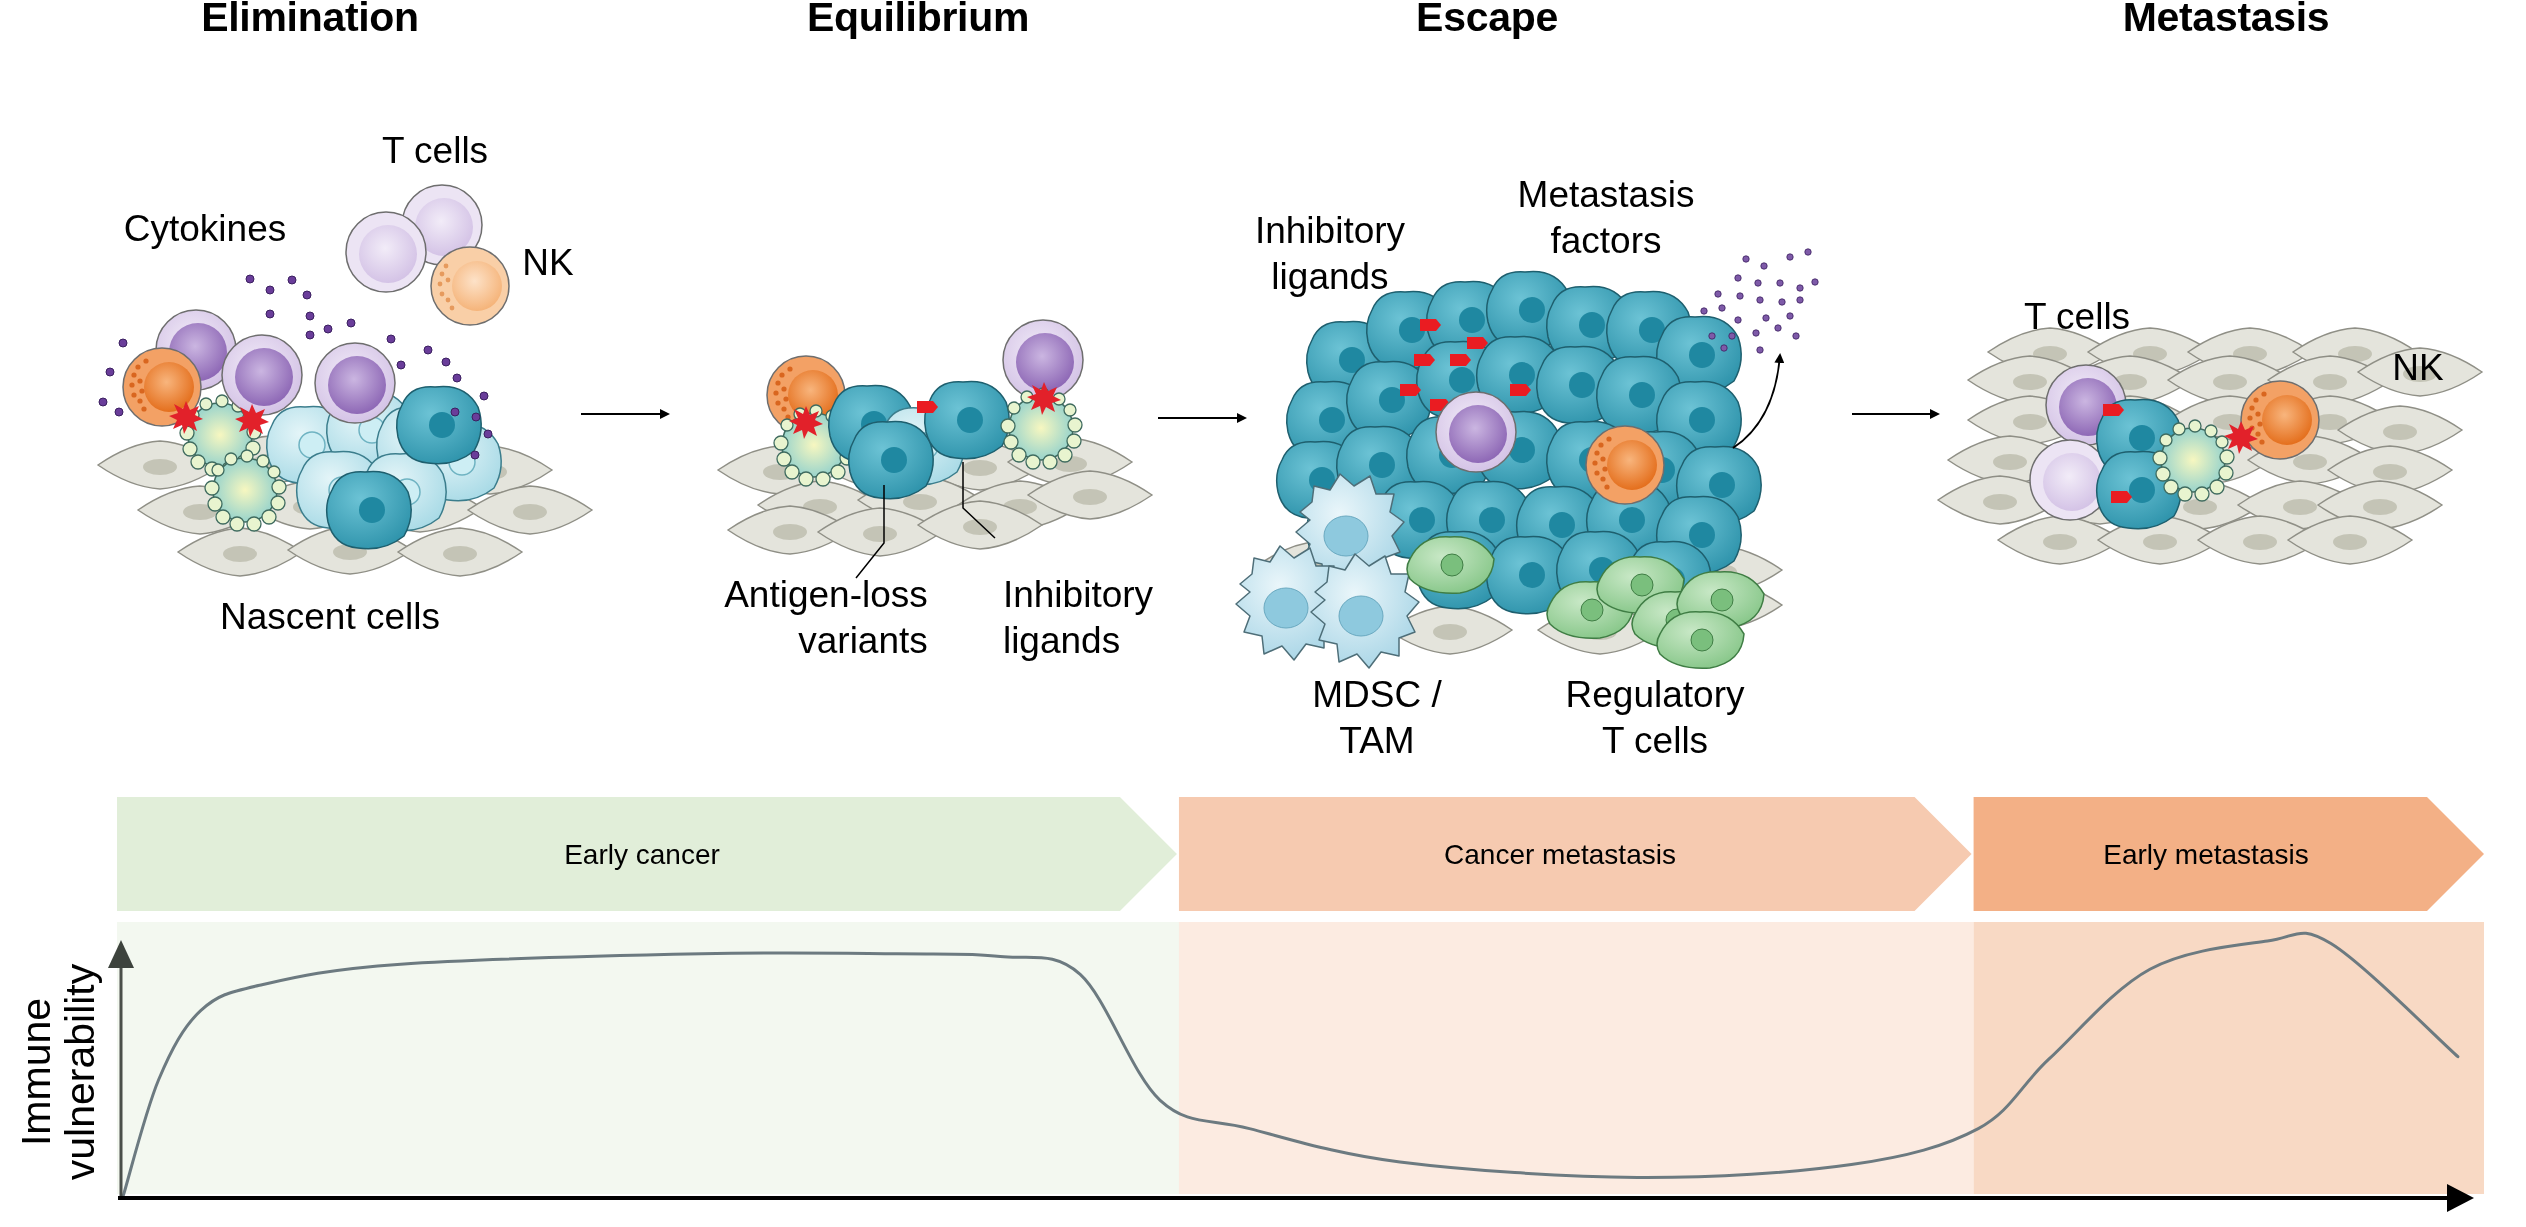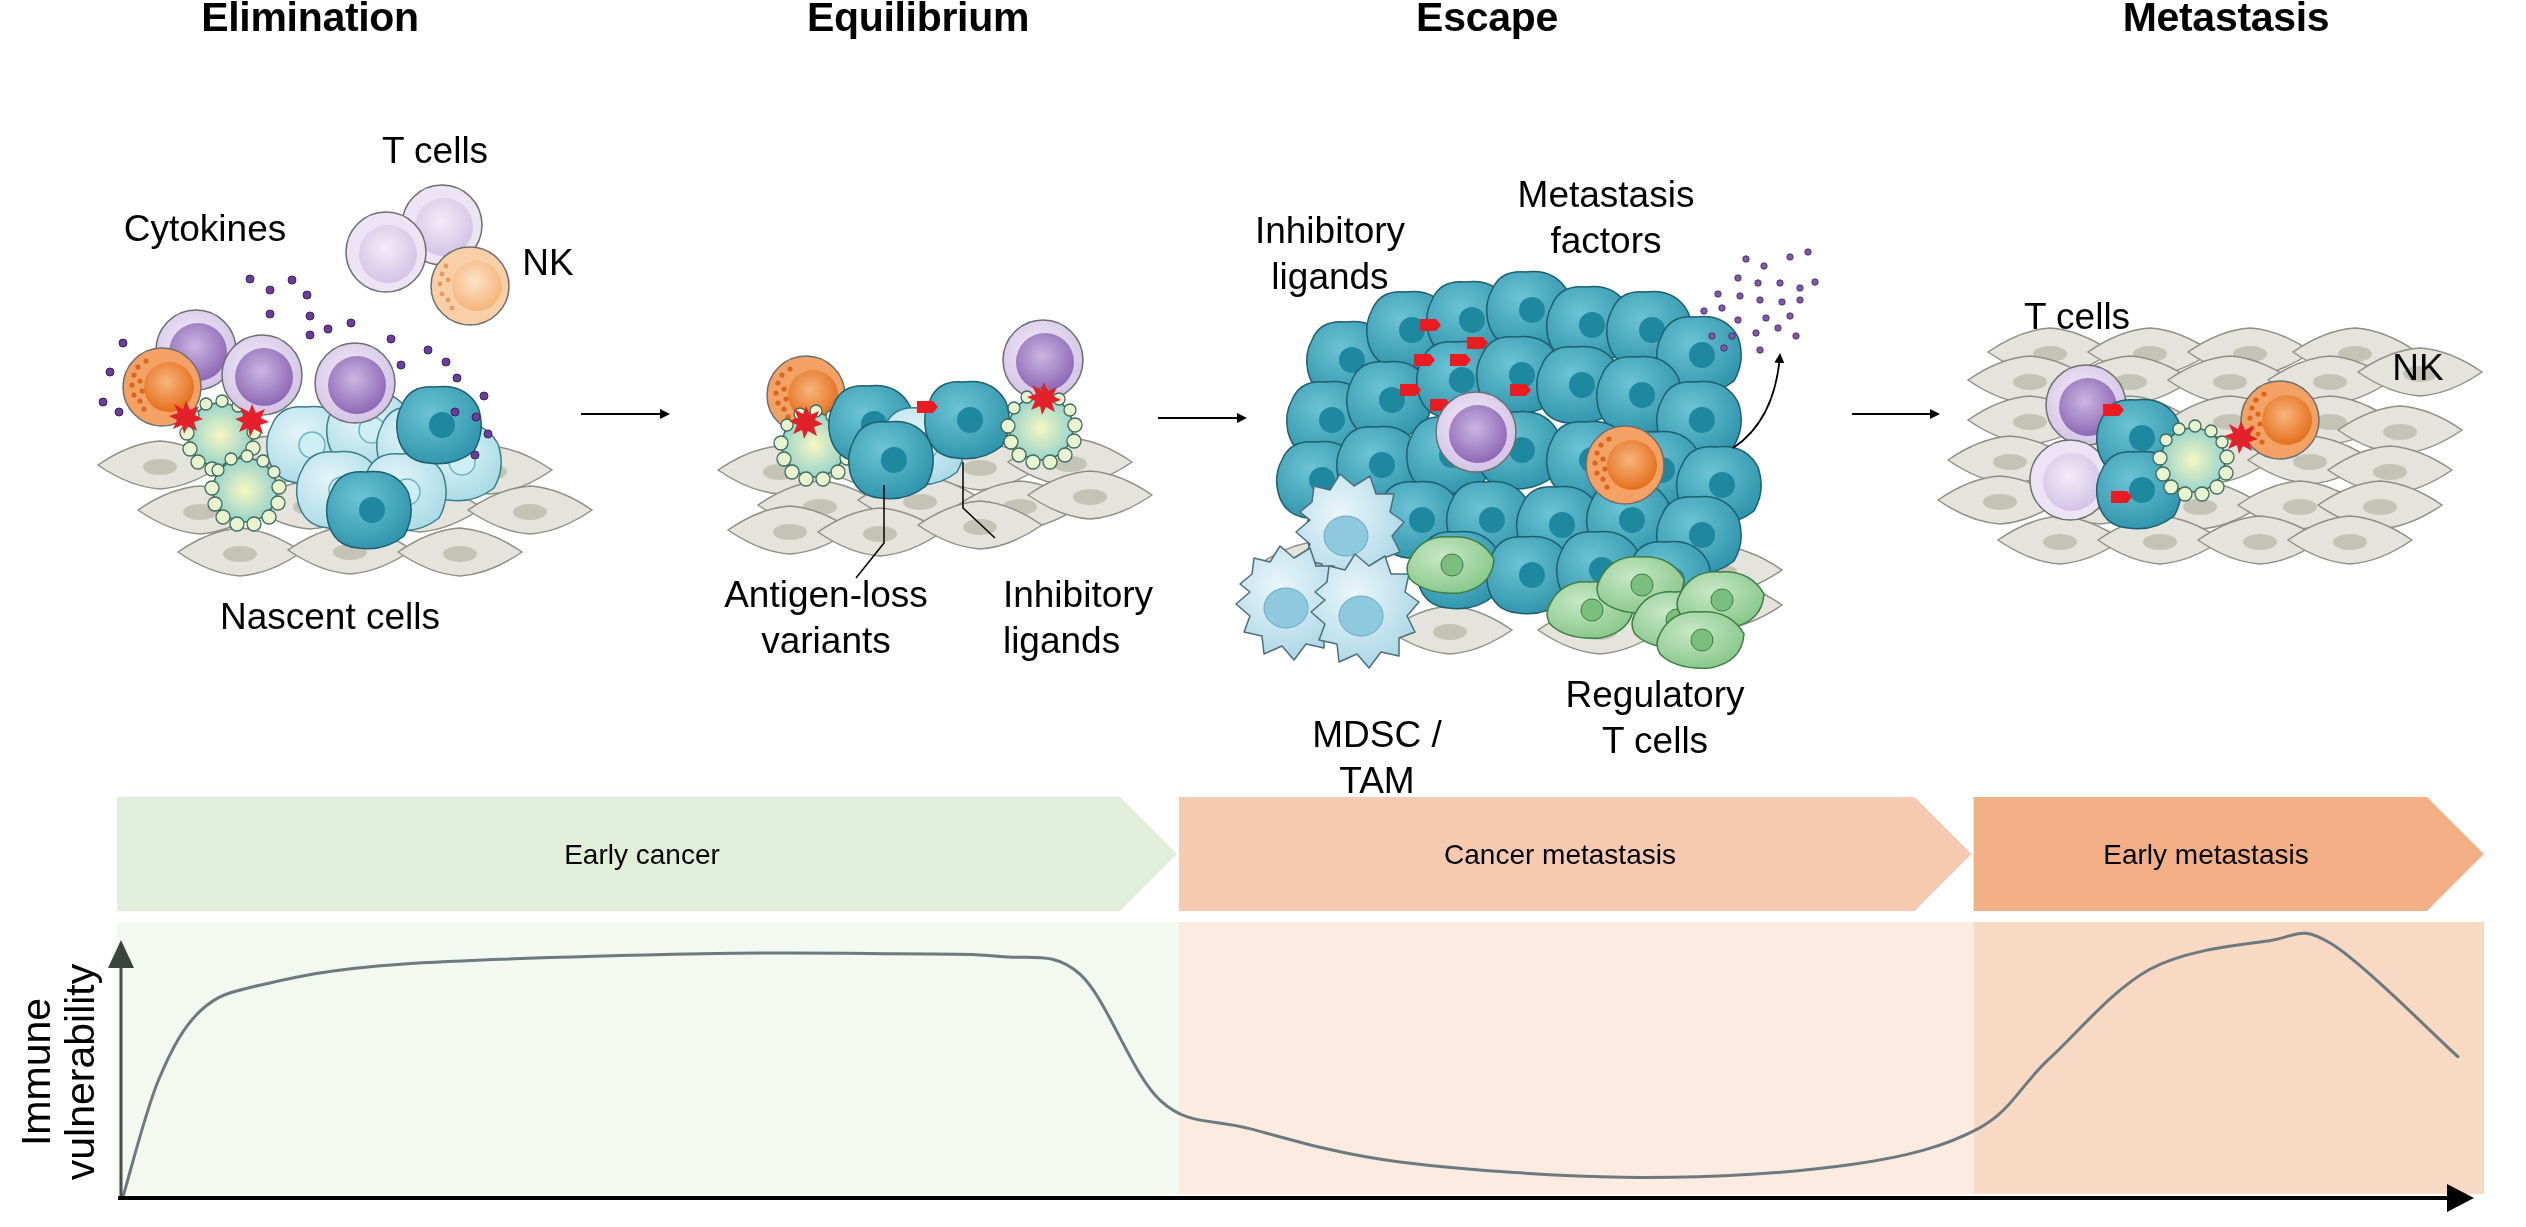--- a/index.html
+++ b/index.html
@@ -406,36 +406,36 @@
   </g>
 </svg>
 
 <div class="lbl" style="left:435px;top:128px">T cells</div>
 <div class="lbl" style="left:205px;top:206px">Cytokines</div>
 <div class="lbl" style="left:548px;top:240px">NK</div>
 <div class="lbl" style="left:330px;top:594px">Nascent cells</div>
 
 <div class="lbl" style="left:826px;top:572px">
   <div>Antigen-loss</div>
-  <div class="lbl-left" style="text-align:center">variants</div>
+  <div class="lbl-left" style="text-align:right">variants</div>
 </div>
 <div class="lbl" style="left:1078px;top:572px;text-align:left">
   <div>Inhibitory</div>
   <div style="text-align:left">ligands</div>
 </div>
 
 <div class="lbl" style="left:1330px;top:208px">
   <div>Inhibitory</div>
   <div>ligands</div>
 </div>
 <div class="lbl" style="left:1606px;top:172px">
   <div>Metastasis</div>
   <div>factors</div>
 </div>
-<div class="lbl" style="left:1377px;top:712px">
+<div class="lbl" style="left:1377px;top:672px">
   <div>MDSC /</div>
   <div>TAM</div>
 </div>
 <div class="lbl" style="left:1655px;top:672px">
   <div>Regulatory</div>
   <div>T cells</div>
 </div>
 
 <div class="lbl" style="left:2077px;top:294px">T cells</div>
 <div class="lbl" style="left:2418px;top:345px">NK</div>

